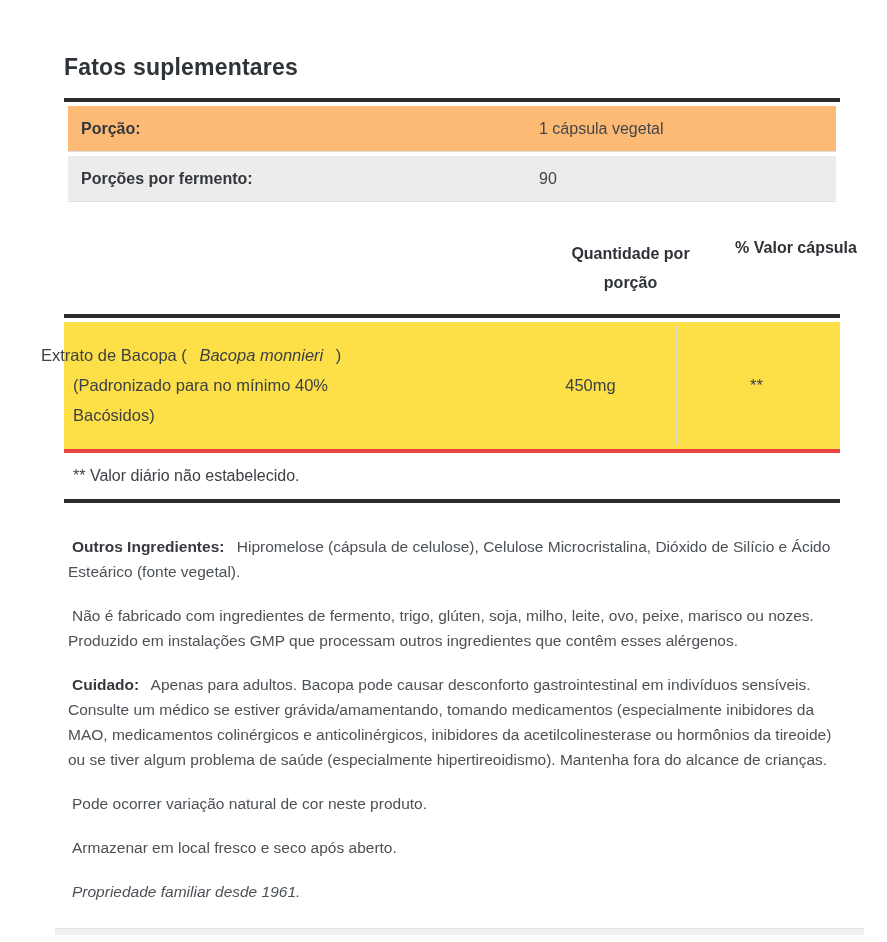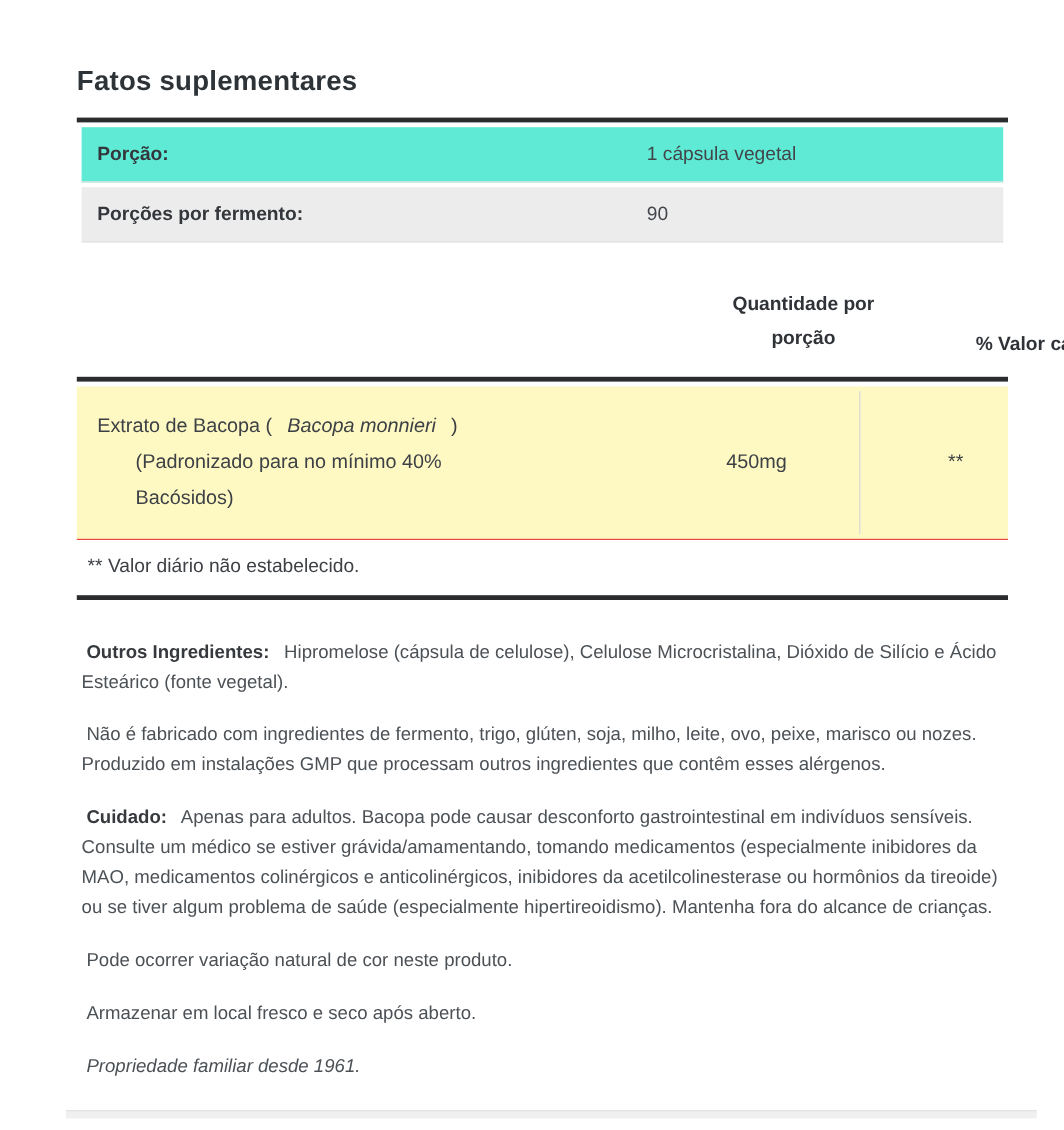--- a/index.html
+++ b/index.html
@@ -26,38 +26,37 @@
   .thick-rule { height: 4px; background: #2a2c2e; }
 
   
   .serving-row {
     display: flex;
     align-items: center;
     height: 46px;
     border-bottom: 1px solid #e0e0e0;
     font-size: 16px;
   }
-  .serving-row.alt-a { background: #5eead4; }
+  .serving-row.alt-a { background: #fdba74; }
   .serving-row.alt-b { background: #ececec; }
   .serving-label {
     font-weight: bold;
     color: #33373b;
     padding-left: 9px;
     width: 459px;
     flex: 0 0 auto;
   }
   .serving-value { color: #42464b; }
 
   
   .facts-header {
     display: flex;
-    align-items: flex-end;
+    align-items: flex-start;
     margin-top: 33px;
     padding-bottom: 9px;
-    gap: 39px;
   }
   .fh-spacer { width: 477px; flex: 0 0 auto; }
   .fh-amount {
     width: 155px; flex: 0 0 auto;
     text-align: center;
     font-weight: bold;
     font-size: 16px;
     line-height: 29px;
     color: #2f3338;
   }
@@ -65,22 +64,23 @@
     width: 160px; flex: 0 0 auto;
     text-align: center;
     font-weight: bold;
     font-size: 16px;
     color: #2f3338;
   }
 
   
   .fact-row {
     display: flex;
-    background: #fef9c3;
-    border-bottom: 1px solid #ef4444;
+    background: #fde047;
+    border-bottom: 4px solid #ef4444;
+    justify-content: flex-end;
   }
   .fact-name {
     width: 477px; flex: 0 0 auto;
     padding: 14px 10px 15px 41px;
     text-indent: -32px;
     font-size: 16.5px;
     line-height: 30px;
     color: #3d4145;
   }
   .fact-name .it { font-style: italic; }

